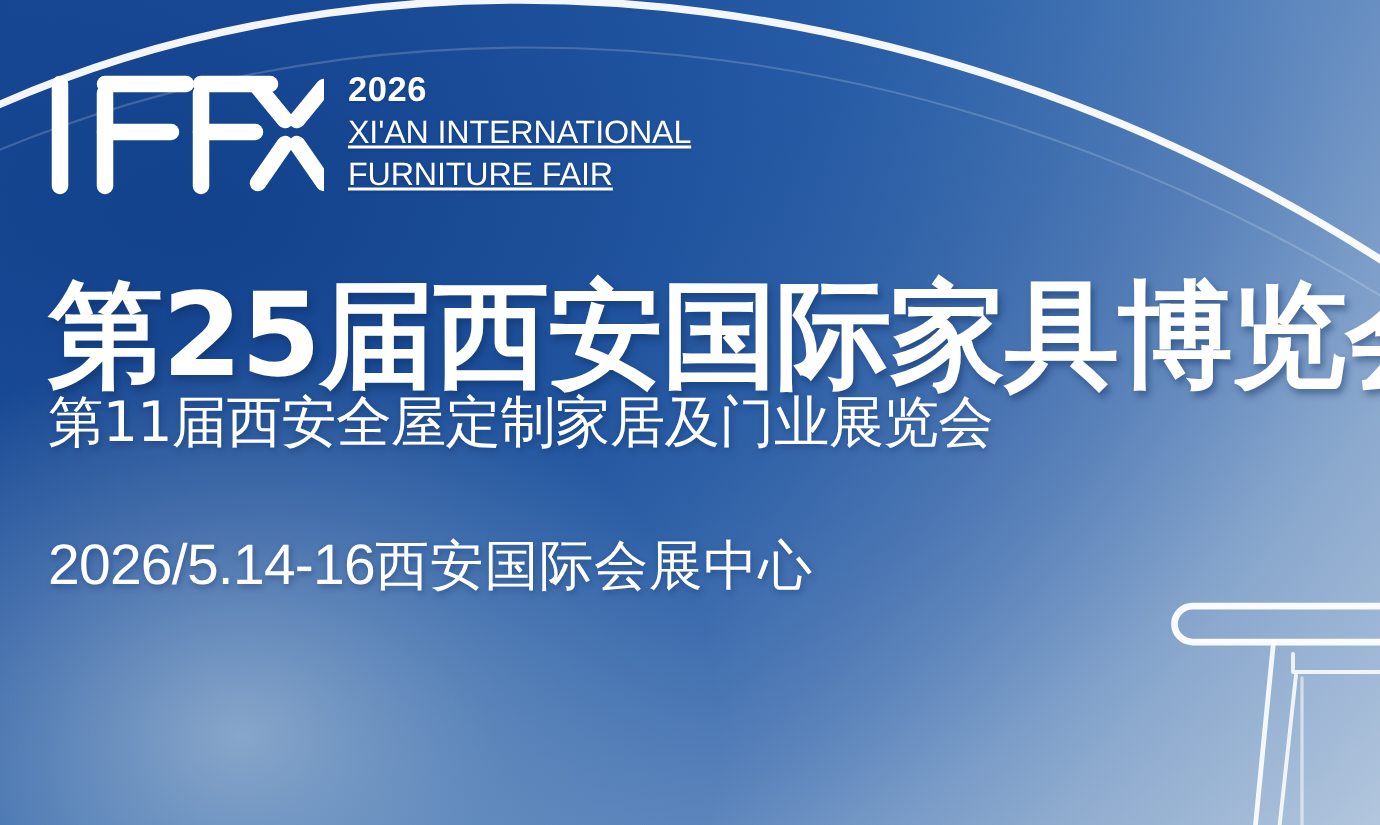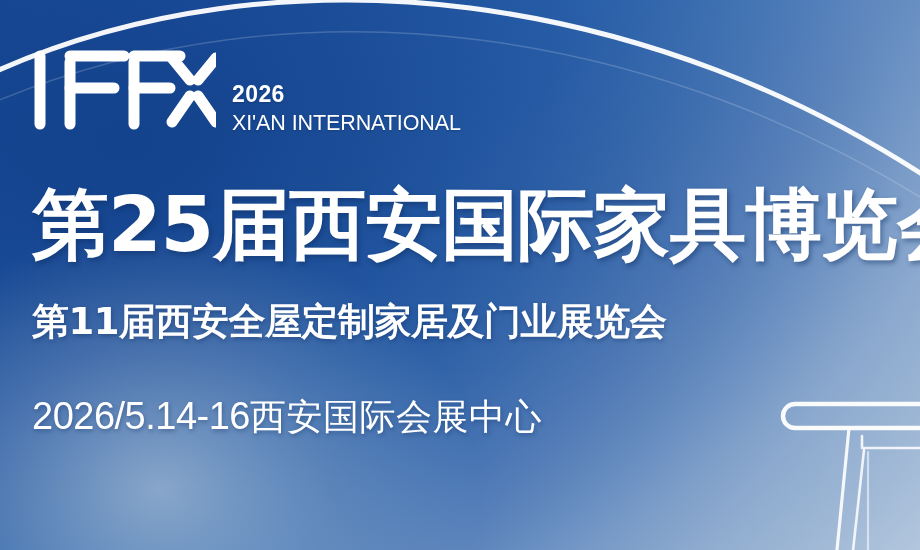--- a/index.html
+++ b/index.html
@@ -55,21 +55,21 @@
     height: 550px;
     pointer-events: none;
   }
 
   
   .logo-block {
     position: absolute;
     left: 30px;
     top: 38px;
     display: flex;
-    align-items: flex-end;
+    align-items: center;
     gap: 16px;
   }
   .logo-mark {
     width: 186px;
     height: 96px;
     flex: none;
   }
   .logo-text {
     padding-top: 3px;
     color: #ffffff;
@@ -81,20 +81,21 @@
     letter-spacing: 0.4px;
     text-shadow: 0 1px 2px rgba(10, 40, 90, 0.35);
   }
   .logo-line {
     font-size: 21.5px;
     font-weight: 500;
     letter-spacing: -0.1px;
     margin-top: 7px;
     text-shadow: 0 1px 2px rgba(10, 40, 90, 0.35);
     white-space: nowrap;
+    text-decoration: underline;
   }
 
   
   .headline-block {
     position: absolute;
     left: 32px;
     top: 186px;
     width: 860px;
   }
   .headline {
@@ -103,24 +104,23 @@
     font-weight: bold;
     color: #ffffff;
     line-height: 1.0;
     letter-spacing: -1px;
     white-space: nowrap;
     text-shadow: 2px 3px 5px rgba(14, 44, 96, 0.45);
   }
   .subhead {
     font-family: "DejaVu Sans", "Liberation Sans", sans-serif;
     font-size: 37px;
-    font-weight: bold;
+    font-weight: normal;
     color: #ffffff;
     line-height: 1.0;
-    margin-top: 40px;
     letter-spacing: -0.5px;
     white-space: nowrap;
     text-shadow: 1px 2px 4px rgba(14, 44, 96, 0.42);
   }
   .dateline {
     margin-top: 53px;
     color: #ffffff;
     white-space: nowrap;
     text-shadow: 1px 2px 4px rgba(14, 44, 96, 0.40);
   }
@@ -184,20 +184,21 @@
         <path d="M 142 20 L 160 42"></path>
         <path d="M 186 20 L 168 42"></path>
         <path d="M 160 58 L 142 84"></path>
         <path d="M 168 58 L 186 84"></path>
       </g>
     </svg>
 
     <div class="logo-text">
       <div class="logo-year">2026</div>
       <div class="logo-line">XI'AN INTERNATIONAL</div>
+      <div class="logo-line">FURNITURE FAIR</div>
     </div>
   </div>
 
   <div class="headline-block">
     <div class="headline">第25届西安国际家具博览会</div>
     <div class="subhead">第11届西安全屋定制家居及门业展览会</div>
     <div class="dateline">
       <span class="date-main">2026/5.14-16</span><span class="date-venue">西安国际会展中心</span>
     </div>
   </div>

